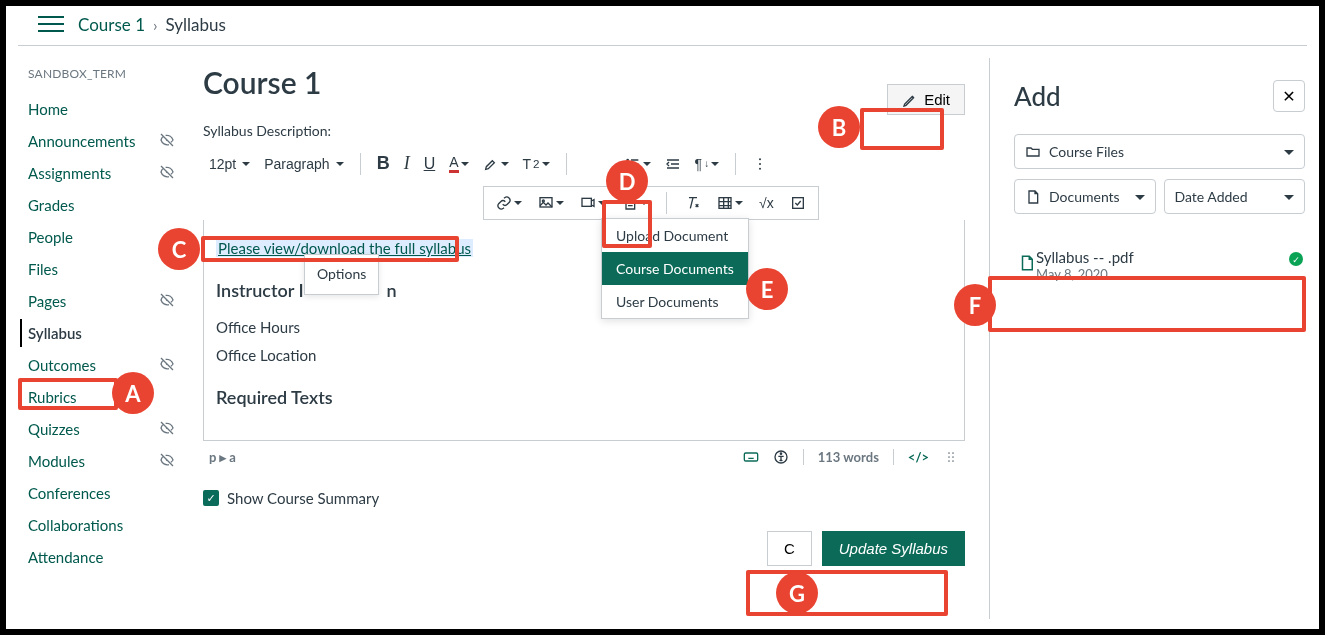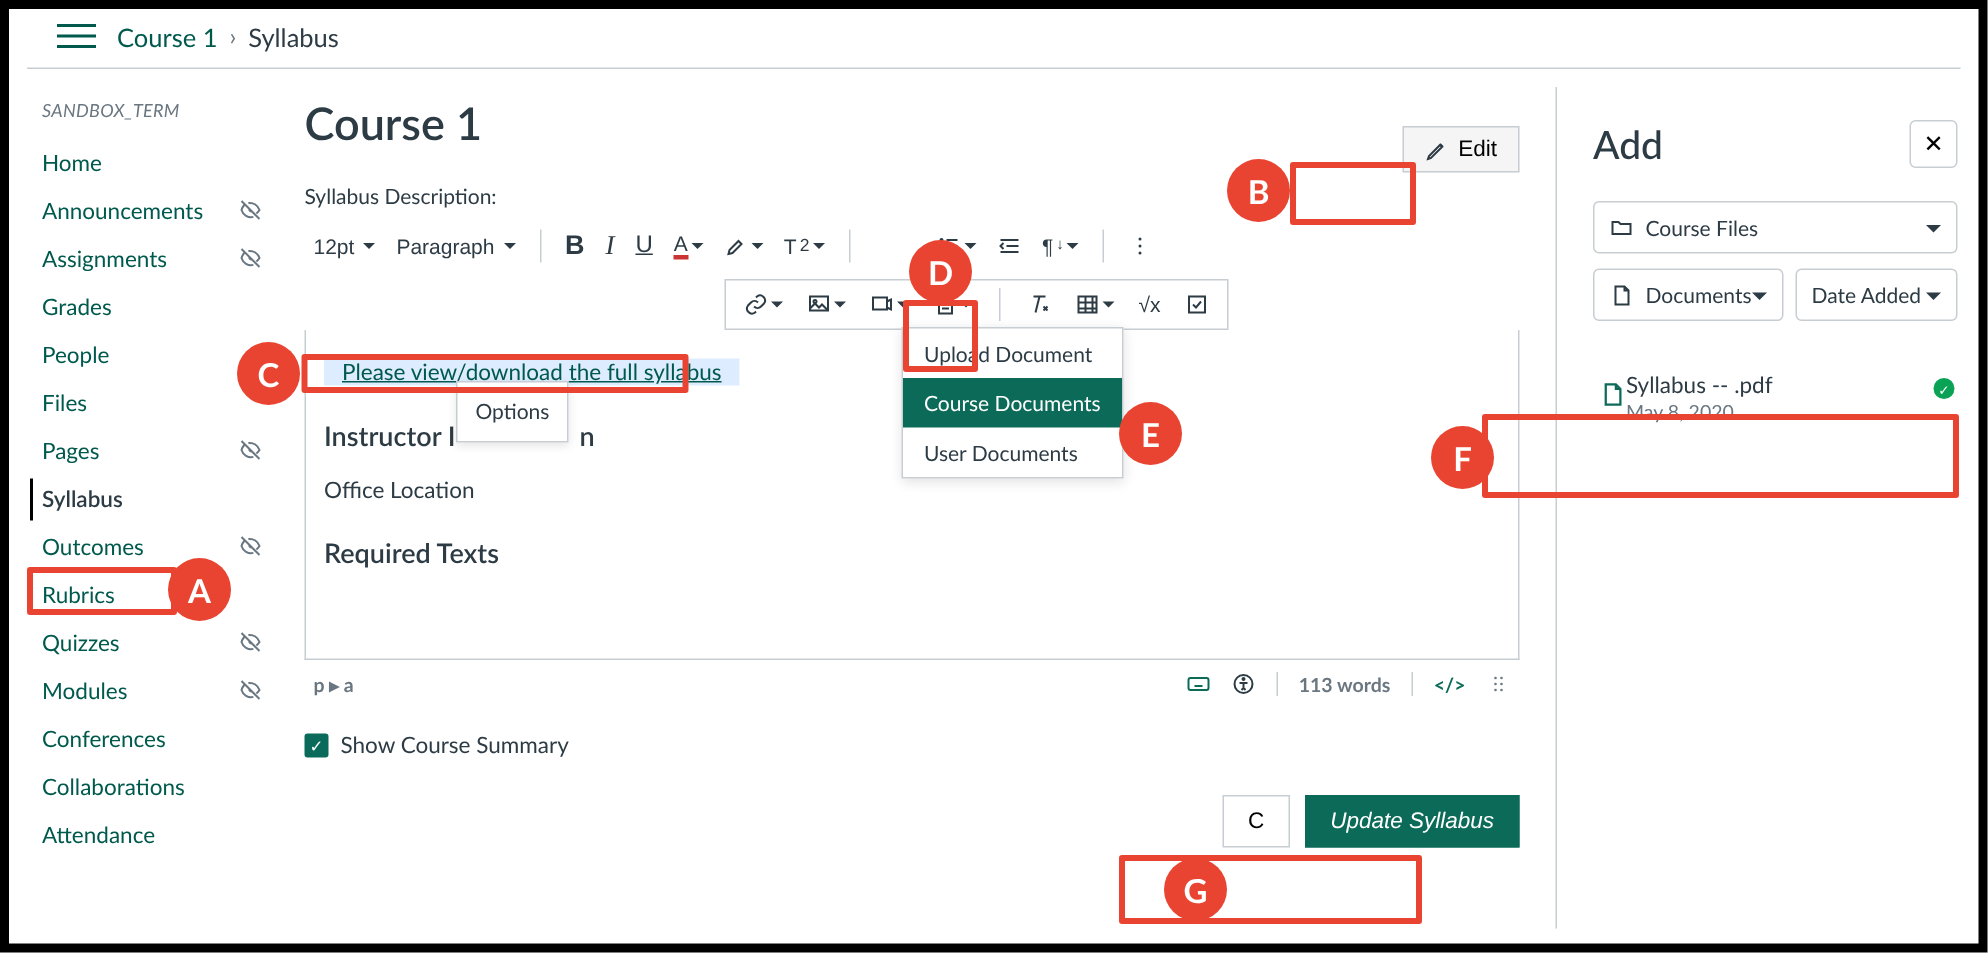--- a/index.html
+++ b/index.html
@@ -8,21 +8,21 @@
   
   .top-bar { display: flex; align-items: center; padding: 8px 20px 10px 20px; border-bottom: 1px solid #c7cdd1; margin: 0 12px; }
   .hamburger { width: 26px; height: 18px; margin-right: 14px; cursor: pointer; }
   .hamburger span { display: block; width: 100%; height: 2px; background: #00594d; margin-bottom: 5px; }
   .crumb-link { color: #00594d; font-size: 17px; text-decoration: none; }
   .crumb-sep { color: #6f7780; margin: 0 8px; font-size: 16px; }
   .crumb-current { color: #2d3b45; font-size: 17px; }
 
   .layout { display: flex; height: calc(100% - 50px); }
   .sidebar { width: 175px; padding: 20px 0 0 22px; flex-shrink: 0; }
-  .term-label { font-style: italic; font-size: 12px; color: #6b7780; margin-bottom: 12px; letter-spacing: .2px; }
+  .term-label { font-size: 12px; color: #6b7780; margin-bottom: 12px; letter-spacing: .2px; }
   .nav-list { list-style: none; }
   .nav-item { position: relative; display: flex; align-items: center; padding: 7px 0; }
   .nav-item a { color: #00594d; text-decoration: none; font-size: 15px; }
   .nav-item.selected { padding-left: 8px; margin-left: -8px; }
   .nav-item.selected a { color: #2d3b45; font-weight: 600; }
   .nav-item.selected::before { content: ""; position: absolute; left: 0; top: 2px; bottom: 2px; width: 2px; background: #000; }
   .nav-hidden-icon { position: absolute; right: 6px; color: #6b7780; font-size: 14px; }
 
   .main { flex: 1; padding: 18px 24px 18px 22px; position: relative; min-width:0;}
   .page-title { font-size: 30px; font-weight: 600; margin-bottom: 22px; }
@@ -30,34 +30,34 @@
   .desc-label { font-size: 14px; color: #2d3b45; margin-bottom: 6px; }
 
   .toolbar { display: flex; flex-wrap: wrap; align-items: center; gap: 2px; padding: 4px 0; }
   .tool-sep { width: 1px; height: 22px; background: #c7cdd1; margin: 0 8px; }
   .tool-btn { background: none; border: none; padding: 4px 6px; font-size: 14px; color: #2d3b45; cursor: pointer; display: inline-flex; align-items: center; gap: 2px; }
   .tool-btn.dd::after { content: ""; display: inline-block; border: 4px solid transparent; border-top-color: #2d3b45; margin-left: 4px; transform: translateY(2px); }
   .caret-small { display:inline-block; border:4px solid transparent; border-top-color:#2d3b45; transform:translateY(2px);}
 
   .editor-body { border: 1px solid #c7cdd1; border-top: none; padding: 14px 12px 20px 12px; min-height: 220px; font-size: 15px; line-height: 1.9; }
   .editor-body h3 { font-size: 18px; font-weight: 600; margin: 10px 0 6px; }
-  .rce-link { color: #00594d; text-decoration: underline; background: rgba(160,200,255,.35); padding: 0 12px; }
+  .rce-link { color: #00594d; text-decoration: underline; background: rgba(160,200,255,.35); padding: 0 2px; }
 
   .editor-status { display: flex; align-items: center; justify-content: flex-start; gap: 14px; padding: 8px 6px; font-size: 13px; color: #6b7780; border-top: 0; font-weight: bold; }
   .editor-status .spacer { flex: 1; }
   .status-sep { width:1px; height:16px; background:#c7cdd1; }
 
   .summary-row { display: flex; align-items: center; gap: 8px; margin-top: 16px; font-size: 15px; }
   .chk { width:16px; height:16px; border:2px solid #0b6b5a; background:#0b6b5a; display:inline-flex; align-items:center; justify-content:center; color:#fff; font-size:11px; border-radius:2px; }
 
   .actions { display:flex; justify-content:flex-end; gap:10px; margin-top:24px; }
   .btn-light { background:#fff; border:1px solid #c7cdd1; padding:8px 16px; cursor:pointer; font-size:15px;}
   .btn-primary { background:#0b6b58; color:#fff; border:1px solid #0b6b58; padding:8px 16px; cursor:pointer; font-size:15px;font-style:italic;}
 
-  .right-panel { width: 282px; border-left: 1px solid #c7cdd1; margin-left: 0; padding: 22px 14px 0 24px; flex-shrink:0; margin-top:12px;}
+  .right-panel { width: 330px; border-left: 1px solid #c7cdd1; margin-left: 0; padding: 22px 14px 0 24px; flex-shrink:0; margin-top:12px;}
   .rp-header { display:flex; align-items:center; justify-content:space-between; margin-bottom:22px;}
   .rp-header h2 { font-size:26px; font-weight:500; }
   .close-btn { width:32px; height:32px; border:1px solid #c7cdd1; border-radius:4px; background:#fff; cursor:pointer; font-size:16px; }
   .rp-select { width:100%; border:1px solid #c7cdd1; border-radius:4px; padding:8px 10px; font-size:14px; display:flex; align-items:center; justify-content:space-between; cursor:pointer; margin-bottom:10px;}
   .rp-row { display:flex; gap:8px; }
   .rp-select .label-w-icon { display:flex; gap:8px; align-items:center; }
   .caret-down { display:inline-block; border:5px solid transparent; border-top-color:#2d3b45; transform: translateY(3px); }
   .file-item { display:flex; align-items:center; padding:12px 4px; cursor:pointer; position:relative;}
   .file-icon-box { color:#0b6b58; font-size:17px; }
   .file-meta .fname { font-size:15px; color:#2d3b45; }
@@ -282,20 +282,21 @@
         <div class="highlight">Course Documents</div>
         <div>User Documents</div>
       </div>
     </div>
 
     <div class="editor-body" style="position:relative;">
       <a href="#" class="rce-link">Please view/download the full syllabus</a>
       
       <div class="popover" style="left:100px; top:34px;">Options</div>
       <h3><span>Instructor I</span><span style="visibility:hidden;">xxxxxxxxx</span><span>n</span></h3>
+      <div>Office Hours</div>
       <div>Office Location</div>
       <h3>Required Texts</h3>
     </div>
 
     <div class="editor-status">
       <span>p ▸ a</span>
       <span class="spacer"></span>
       <span class="ico" style="color:#0b6b58;"><svg viewBox="0 0 24 24" fill="none" stroke="#0b6b58" stroke-width="2">
             <rect x="2" y="6" width="20" height="12" rx="2"></rect>
             <path d="M6 10h.01M10 10h.01M14 10h.01M18 10h.01M8 14h8"></path>

